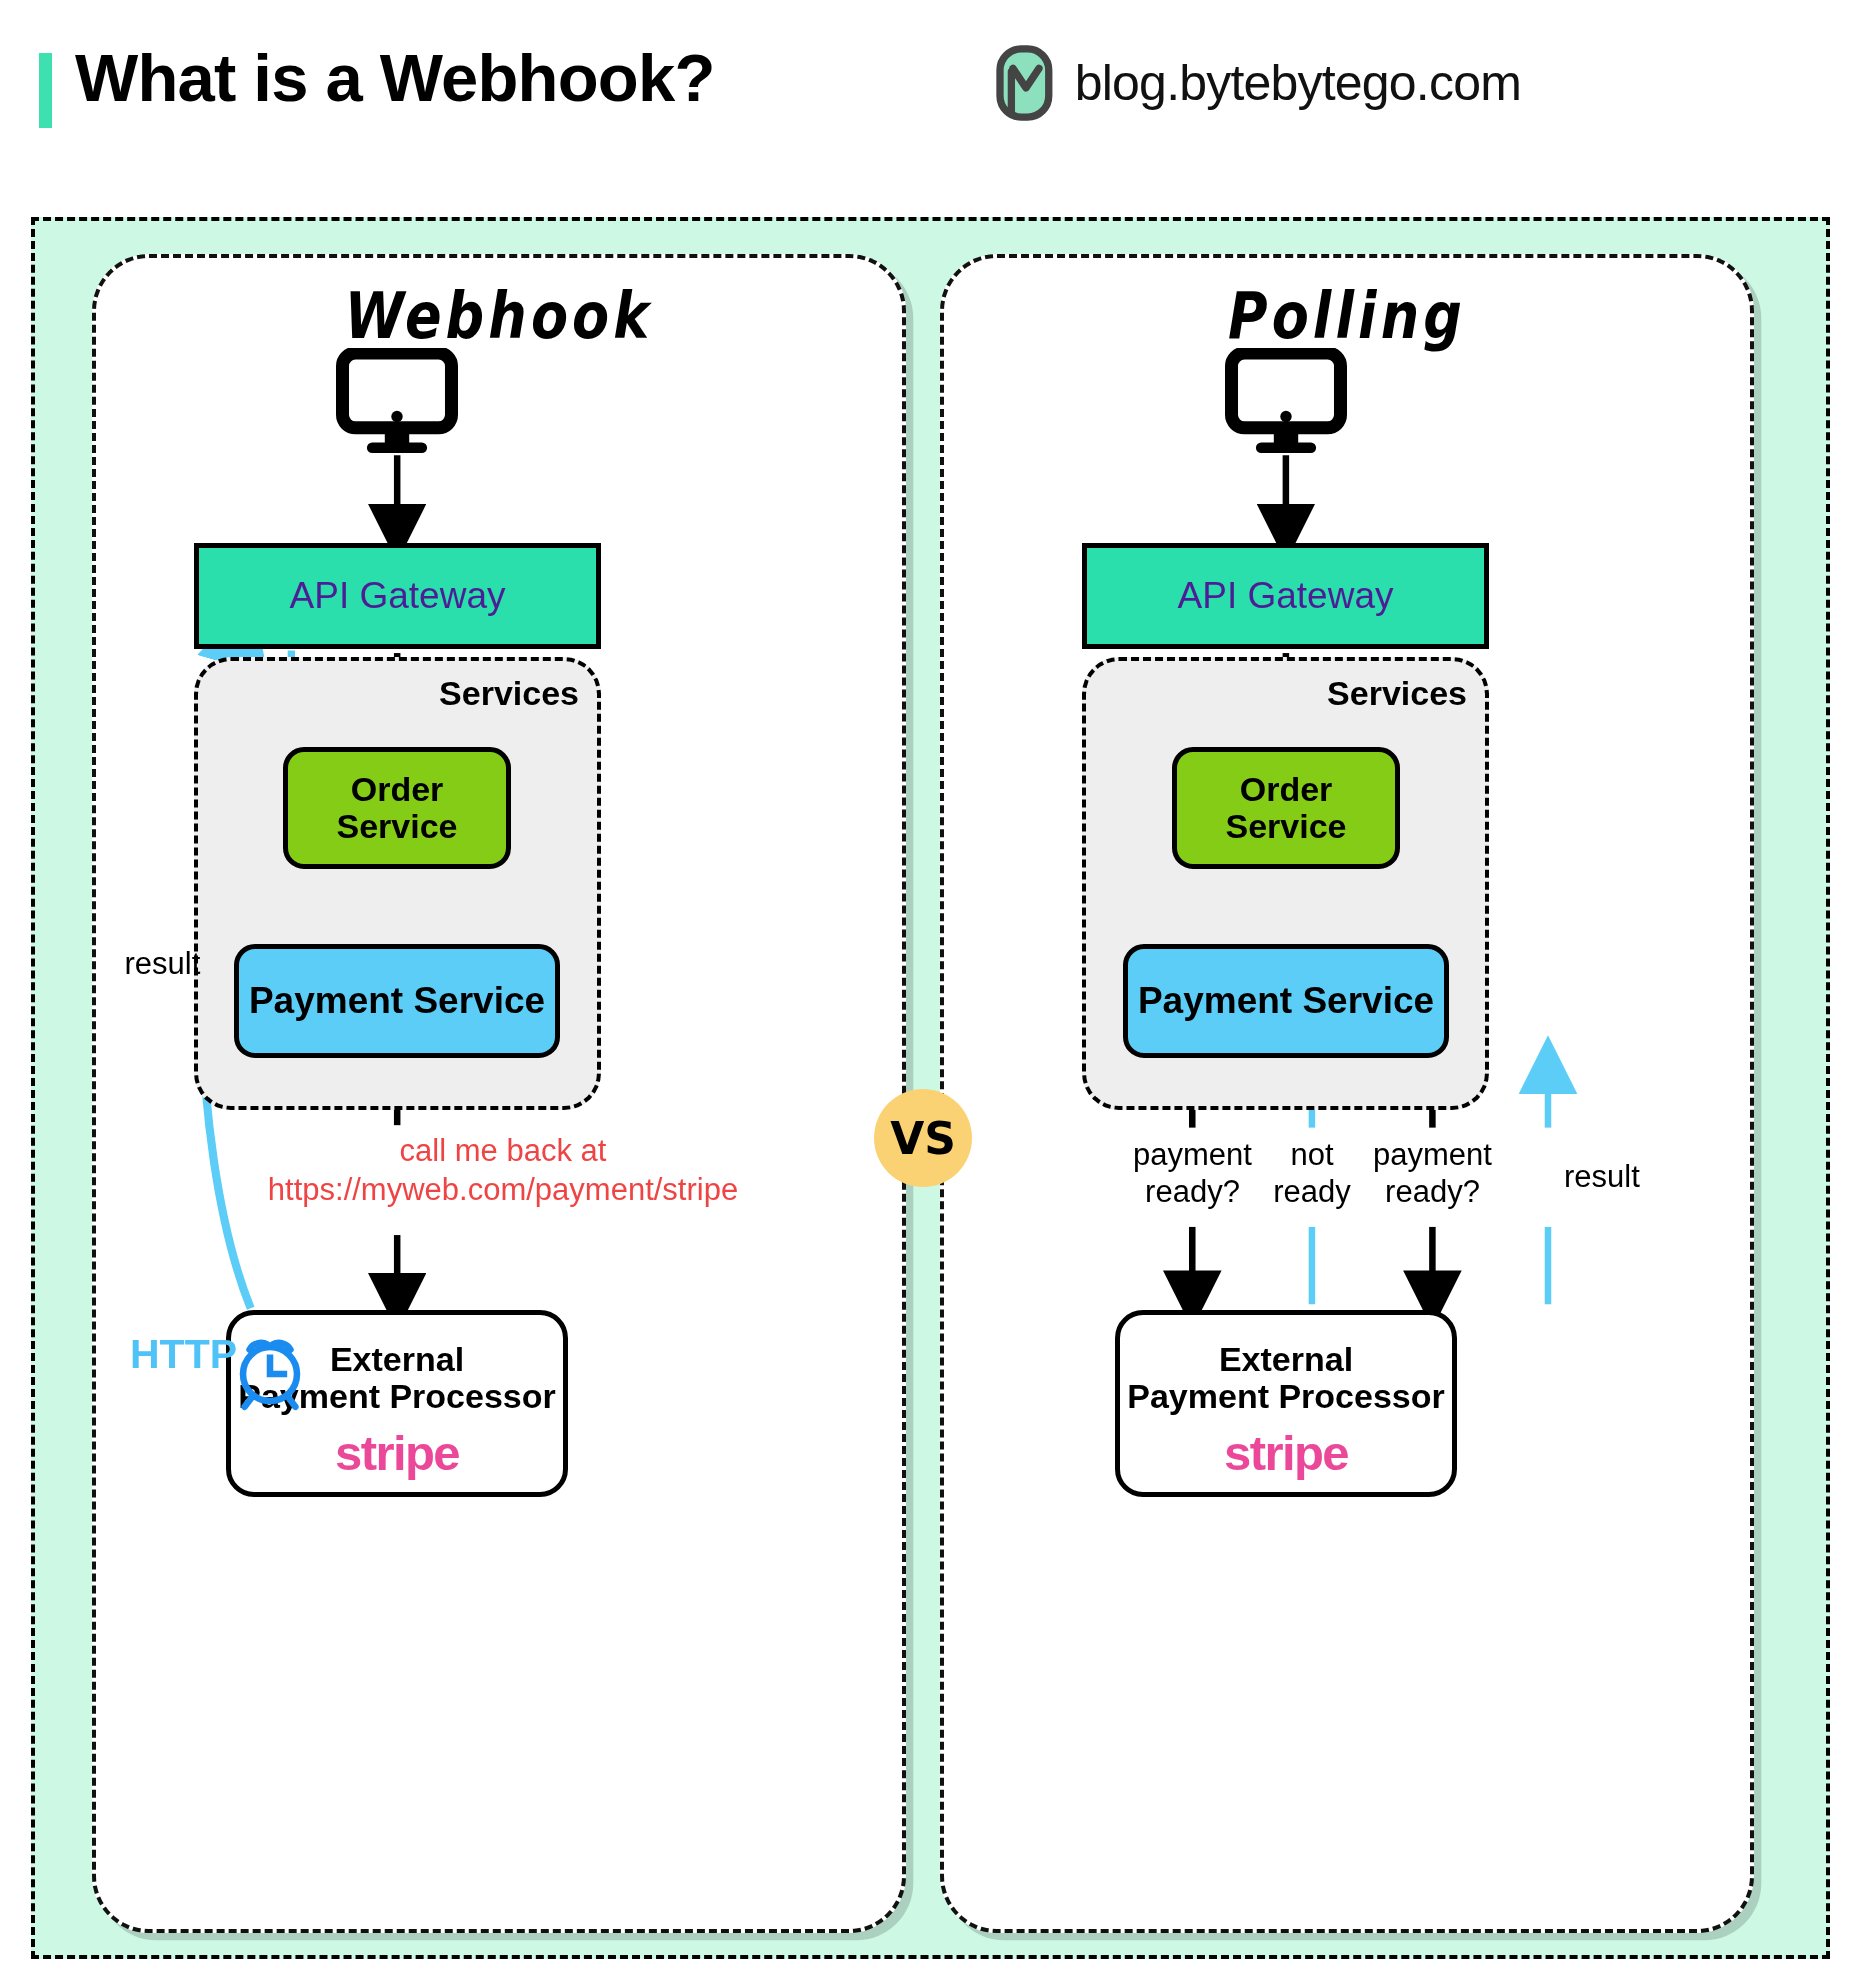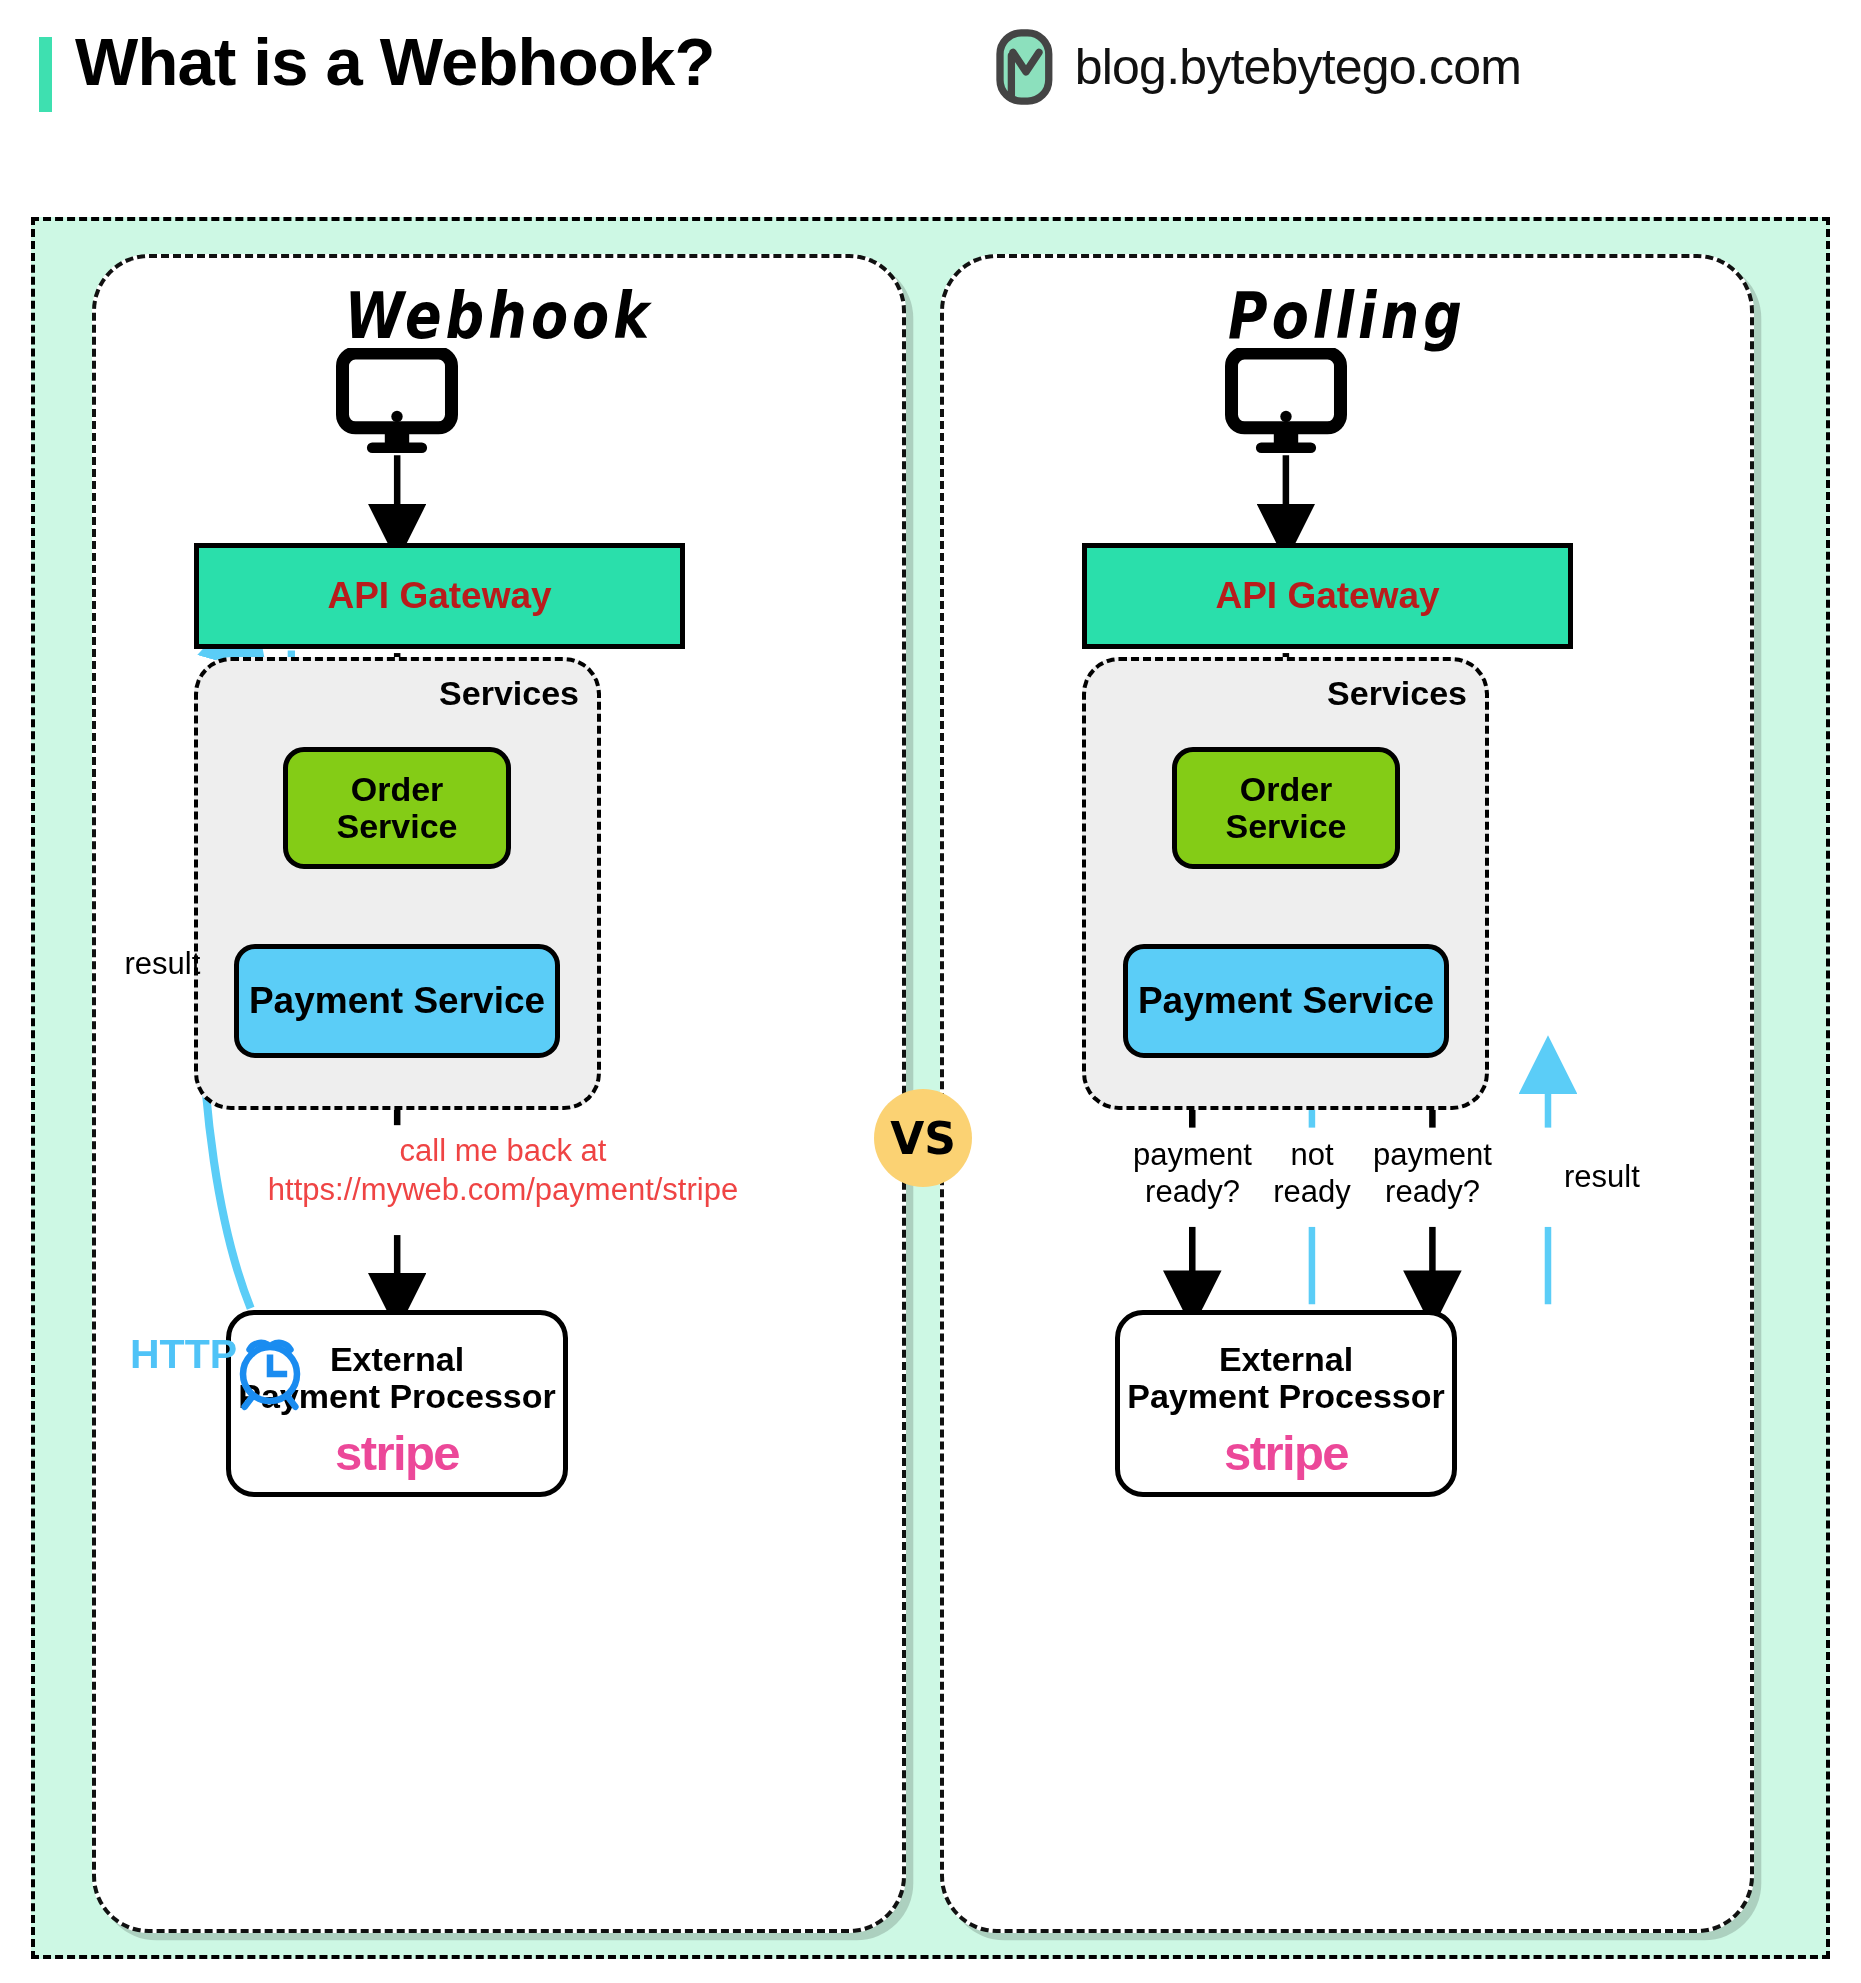--- a/index.html
+++ b/index.html
@@ -5,21 +5,21 @@
   * { box-sizing: border-box; margin: 0; padding: 0; }
   html, body {
     width: 1861px; height: 1983px;
     background: #ffffff;
     font-family: "Liberation Sans", sans-serif;
     overflow: hidden;
   }
   #root { position: relative; width: 1861px; height: 1983px; }
 
   
-  .header { position: absolute; left: 0; top: 0; width: 1560px; height: 147px; }
+  .header { position: absolute; left: 0; top: 16px; width: 1560px; height: 147px; }
   .title-bar {
     position: absolute; left: 39px; top: 37px;
     width: 13px; height: 75px; background: #3ee0b0;
   }
   .title {
     position: absolute; left: 75px; top: 23px;
     font-size: 67px; font-weight: 700; color: #000;
     letter-spacing: -0.8px; white-space: nowrap;
   }
   .brand { position: absolute; right: 39px; top: 28px; display: flex; align-items: center; gap: 18px; }
@@ -56,25 +56,25 @@
     transform: scaleY(1.18);
     transform-origin: top center;
   }
 
   
   .node { position: absolute; }
 
   .monitor { width: 122px; height: 106px; }
 
   .apigw {
-    width: 491px; height: 106px;
+    width: 407px; height: 106px;
     background: #2adfab;
     border: 5.7px solid #000;
     display: flex; align-items: center; justify-content: center;
-    font-size: 37px; font-weight: 700; color: #b91c1c;
+    font-size: 37px; font-weight: 400; color: #4c1d95;
   }
 
   .services-box {
     width: 407px; height: 453px;
     background: #eeeeee;
     border: 4.9px dashed #000;
     border-radius: 37px;
   }
   .services-label {
     position: absolute; right: 18px; top: 13px;

